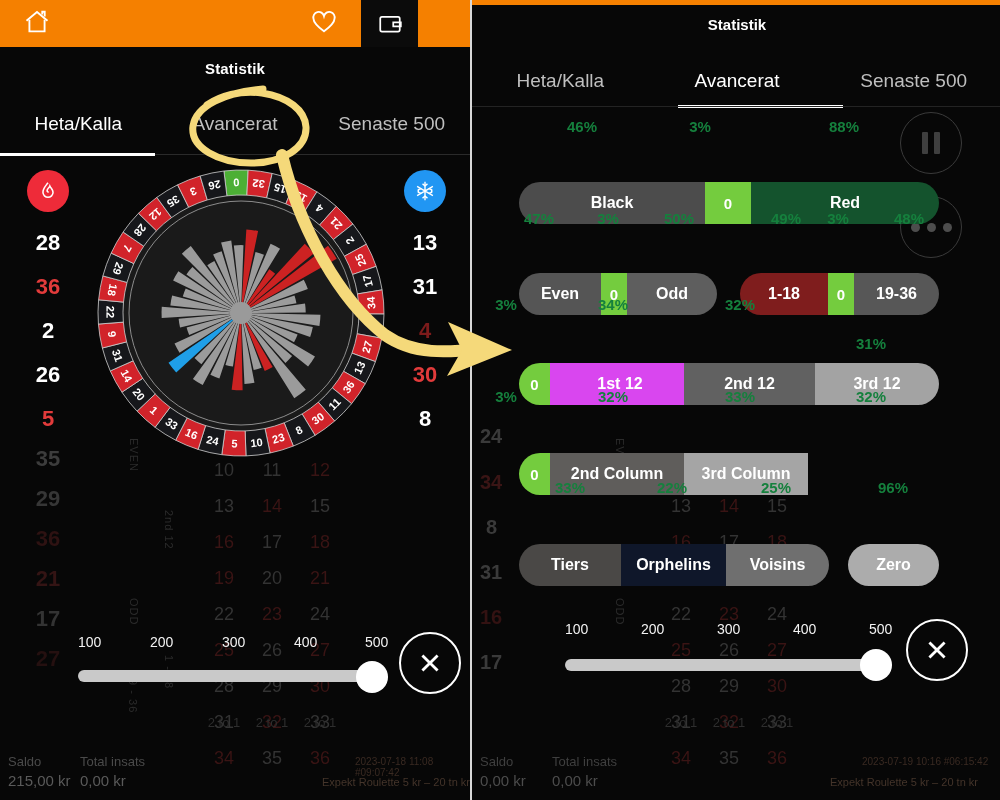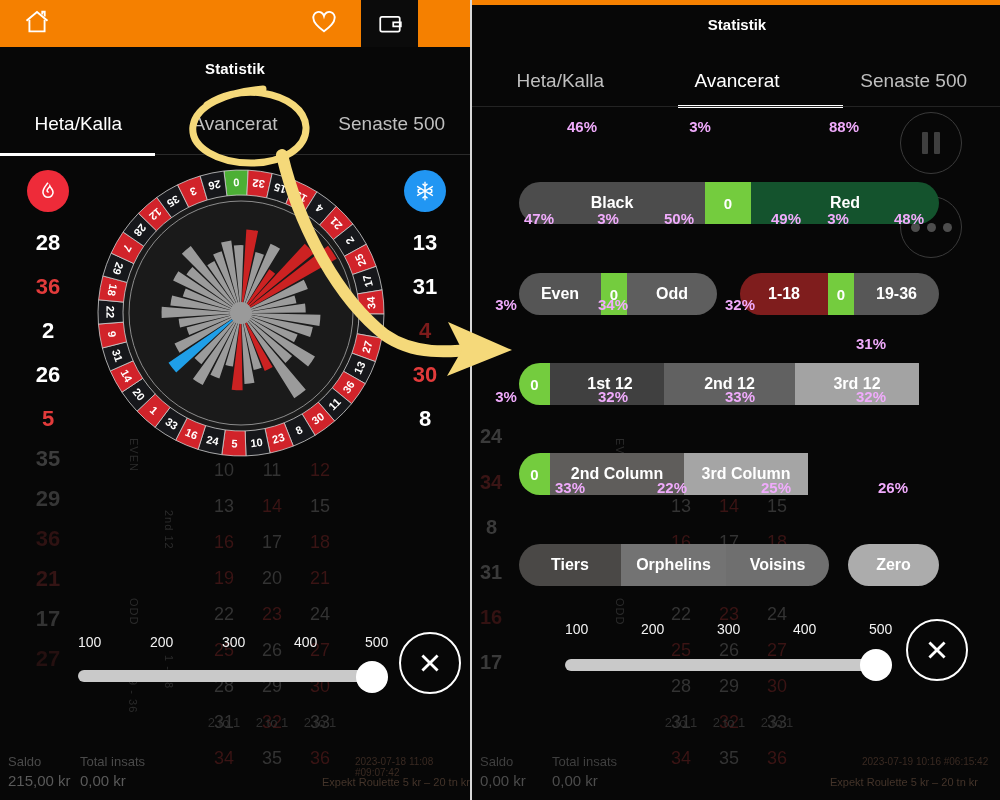--- a/index.html
+++ b/index.html
@@ -105,21 +105,21 @@
   .rp-title {
     position:absolute; top:16px; left:0; width:530px; text-align:center;
     color:#fff; font-size:15px; font-weight:bold;
   }
   .rp-tabs { position:absolute; top:70px; left:0; width:530px; display:flex; }
   .rp-tabs .tab { flex:1; text-align:center; color:#bfbfbf; font-size:19px; }
   .rp-tabs .tab.active { color:#fff; }
   .rp-tab-underline { position:absolute; top:105px; left:206px; width:165px; height:3px; background:#fff;}
   .rp-tab-rule { position:absolute; top:106px; left:0; width:530px; height:1px; background:#232323;}
 
-  .pct-row { position:absolute; color:#f0abfc; font-size:15px; font-weight:bold; text-align:center;}
+  .pct-row { position:absolute; color:#15803d; font-size:15px; font-weight:bold; text-align:center;}
   .bar-row { position:absolute; display:flex; height:42px; border-radius:21px; overflow:hidden;margin-top:32px;}
   .seg {
     display:flex; align-items:center; justify-content:center;
     color:#fff; font-size:16px; font-weight:bold; height:42px;
   }
   .seg.zero { background:#74cc3e; font-size:15px; }
   .seg.red  { background:#14532d; }
 
   .circ-btn {
     position:absolute; width:62px; height:62px; border-radius:50%;
@@ -490,42 +490,42 @@
       <div class="seg zero" style="width:26px;">0</div>
       <div class="seg" style="width:85px; background:#575757;">19-36</div>
     </div>
 
     <div class="pct-row" style="left:6px; top:296px; width:56px;">3%</div>
     <div class="pct-row" style="left:105px; top:296px; width:72px;">34%</div>
     <div class="pct-row" style="left:232px; top:296px; width:72px;">32%</div>
     <div class="pct-row" style="left:363px; top:296px; width:72px;margin-top:39px;">31%</div>
     <div class="bar-row" style="left:47px; top:331px; width:420px;">
       <div class="seg zero" style="width:31px;">0</div>
-      <div class="seg" style="width:114px; background:#404040;padding-left:6px;">1st 12</div>
+      <div class="seg" style="width:134px; background:#d946ef;padding-left:6px;">1st 12</div>
       <div class="seg" style="width:131px; background:#616161;">2nd 12</div>
       <div class="seg" style="width:124px; background:#a3a3a3;">3rd 12</div>
     </div>
 
     <div class="pct-row" style="left:6px; top:388px; width:56px;">3%</div>
     <div class="pct-row" style="left:105px; top:388px; width:72px;">32%</div>
     <div class="pct-row" style="left:232px; top:388px; width:72px;">33%</div>
     <div class="pct-row" style="left:363px; top:388px; width:72px;">32%</div>
     <div class="bar-row" style="left:47px; top:421px; width:420px;">
       <div class="seg zero" style="width:31px;">0</div>
       <div class="seg" style="width:134px; background:#5f5d5b;">2nd Column</div>
       <div class="seg" style="width:124px; background:#a5a5a5;">3rd Column</div>
     </div>
 
     <div class="pct-row" style="left:62px; top:479px; width:72px;">33%</div>
     <div class="pct-row" style="left:164px; top:479px; width:72px;">22%</div>
     <div class="pct-row" style="left:268px; top:479px; width:72px;">25%</div>
-    <div class="pct-row" style="left:385px; top:479px; width:72px;">26%</div>
+    <div class="pct-row" style="left:385px; top:479px; width:72px;">96%</div>
     <div class="bar-row" style="left:47px; top:512px; width:310px;">
       <div class="seg" style="width:102px; background:#4a4846;">Tiers</div>
-      <div class="seg" style="width:105px; background:#737373;text-align:center;">Orphelins</div>
+      <div class="seg" style="width:105px; background:#0f172a;text-align:center;">Orphelins</div>
       <div class="seg" style="width:103px; background:#6f6f6f;">Voisins</div>
     </div>
     <div class="bar-row" style="left:376px; top:512px; width:91px;">
       <div class="seg" style="width:91px; background:#acacac;">Zero</div>
     </div>
 
     <div class="slider-ticks" style="left:93px; top:621px;">100</div>
     <div class="slider-ticks" style="left:169px; top:621px;">200</div>
     <div class="slider-ticks" style="left:245px; top:621px;">300</div>
     <div class="slider-ticks" style="left:321px; top:621px;">400</div>

